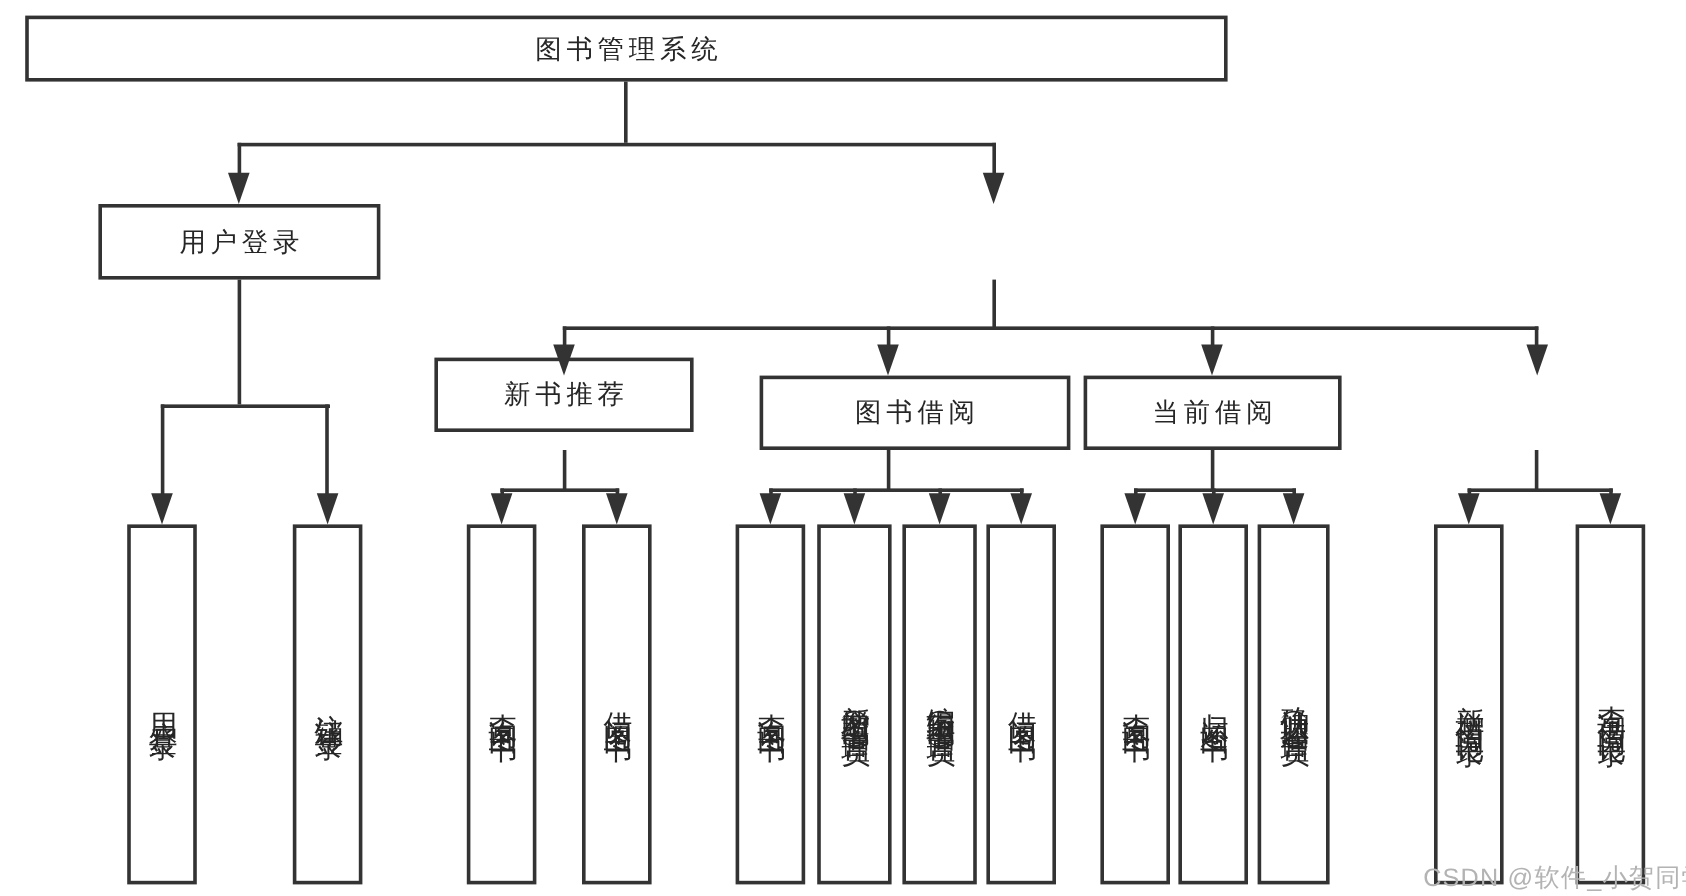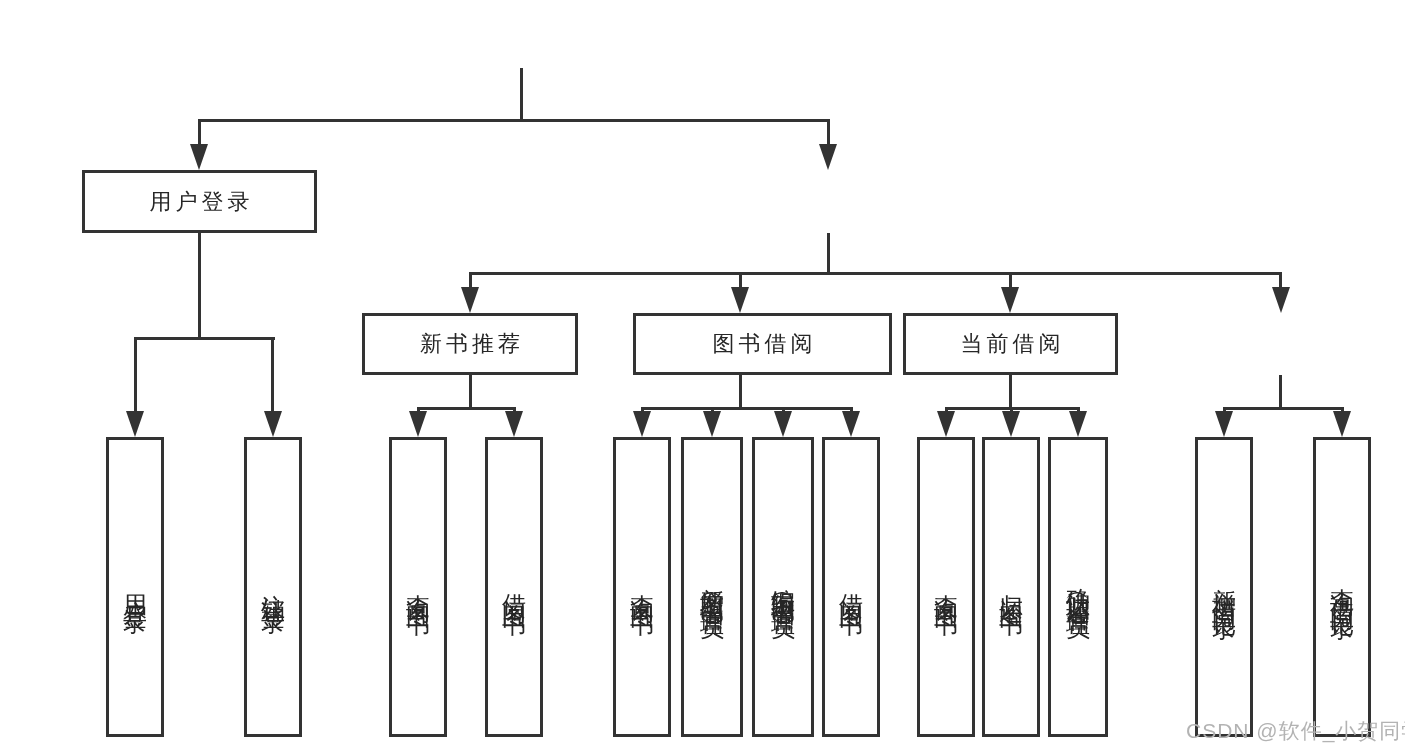--- a/index.html
+++ b/index.html
@@ -68,26 +68,29 @@
     color: #b3b3b3;
     letter-spacing: 1px;
     white-space: nowrap;
   }
 </style>
 </head>
 <body>
 
 <div class="canvas">
 
+  <div class="box" style="left:21px; top:13px; width:1002px; height:55px;">
+    <span class="hlabel">图书管理系统</span>
+  </div>
 
   <div class="box" style="left:82px; top:170px; width:235px; height:63px;">
     <span class="hlabel">用户登录</span>
   </div>
 
-  <div class="box" style="left:362px; top:313px; width:216px; height:62px;">
+  <div class="box" style="left:362px; top:298px; width:216px; height:62px;">
     <span class="hlabel">新书推荐</span>
   </div>
   <div class="box" style="left:633px; top:313px; width:259px; height:62px;">
     <span class="hlabel">图书借阅</span>
   </div>
   <div class="box" style="left:903px; top:313px; width:215px; height:62px;">
     <span class="hlabel">当前借阅</span>
   </div>
 
   <div class="box leaf" style="left:106px; width:58px;">

